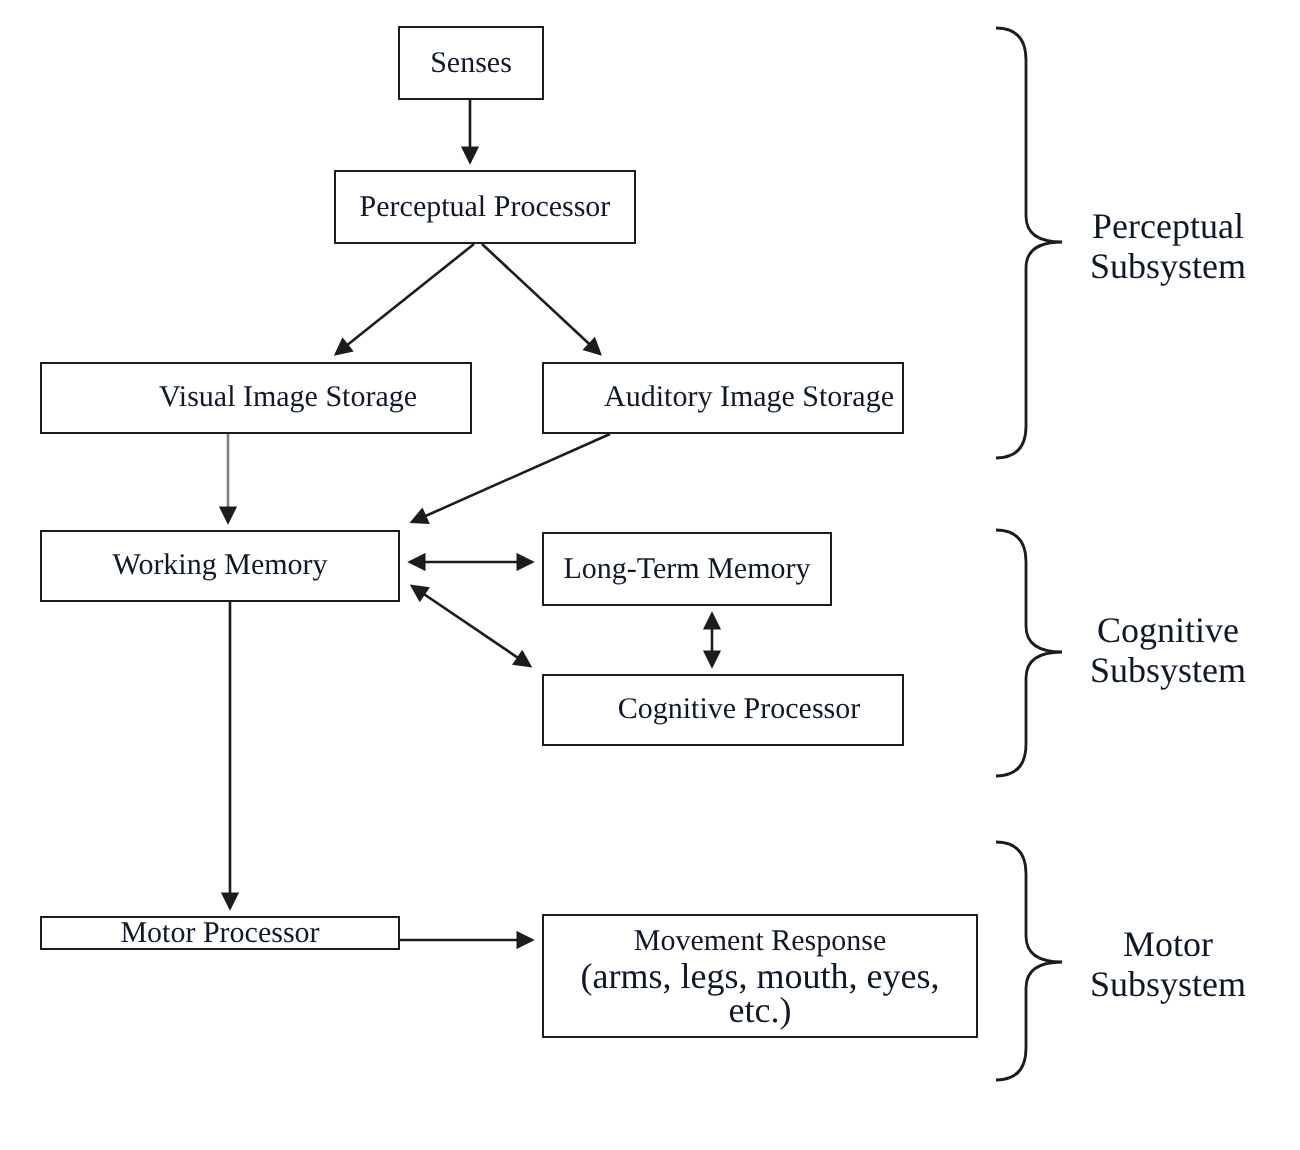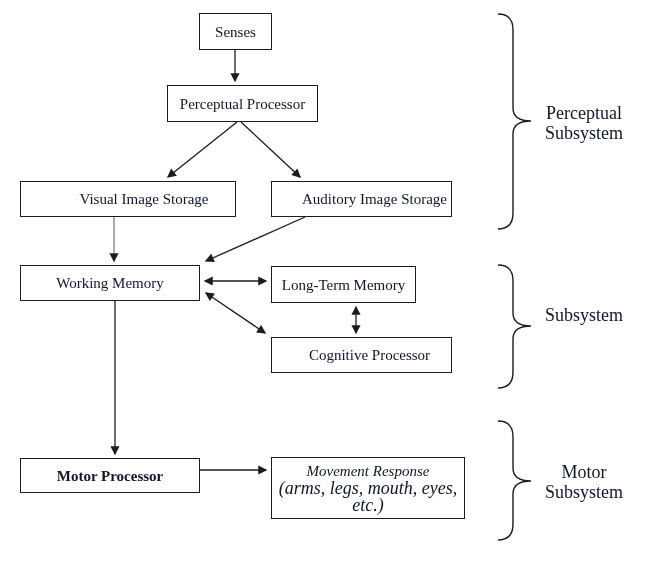--- a/index.html
+++ b/index.html
@@ -47,22 +47,22 @@
     line-height: 20px;
   }
   
   #n-senses   { left: 199px; top: 13px;  width: 73px;  height: 37px; }
   #n-pp       { left: 167px; top: 85px;  width: 151px; height: 37px; }
   #n-vis      { left: 20px;  top: 181px; width: 216px; height: 36px; padding-left: 36px; }
   #n-aud      { left: 271px; top: 181px; width: 181px; height: 36px; align-items: flex-end; }
   #n-wm       { left: 20px;  top: 265px; width: 180px; height: 36px; }
   #n-ltm      { left: 271px; top: 266px; width: 145px; height: 37px; }
   #n-cp       { left: 271px; top: 337px; width: 181px; height: 36px; padding-left: 20px; }
-  #n-mp       { left: 20px;  top: 458px; width: 180px; height: 35px; font-weight: bold; }
-  #n-mr       { left: 271px; top: 457px; width: 194px; height: 62px; font-style: italic; }
+  #n-mp       { left: 20px;  top: 458px; width: 180px; height: 17px; }
+  #n-mr       { left: 271px; top: 457px; width: 218px; height: 62px; }
   #gl-perceptual { left: 529px; top: 103px; }
   #gl-cognitive  { left: 529px; top: 305px; }
   #gl-motor      { left: 529px; top: 462px; }
 </style>
 </head>
 <body>
 
 <div id="stage">
 
   <svg id="wires" viewBox="0 0 650 575" xmlns="http://www.w3.org/2000/svg">
@@ -128,20 +128,21 @@
     <span>Movement Response</span>
     <span class="subline">(arms, legs, mouth, eyes, etc.)</span>
   </div>
 
   <div class="group-label" id="gl-perceptual">
     <div>Perceptual</div>
     <div>Subsystem</div>
   </div>
 
   <div class="group-label" id="gl-cognitive">
+    <div>Cognitive</div>
     <div>Subsystem</div>
   </div>
 
   <div class="group-label" id="gl-motor">
     <div>Motor</div>
     <div>Subsystem</div>
   </div>
 
 </div>
 

